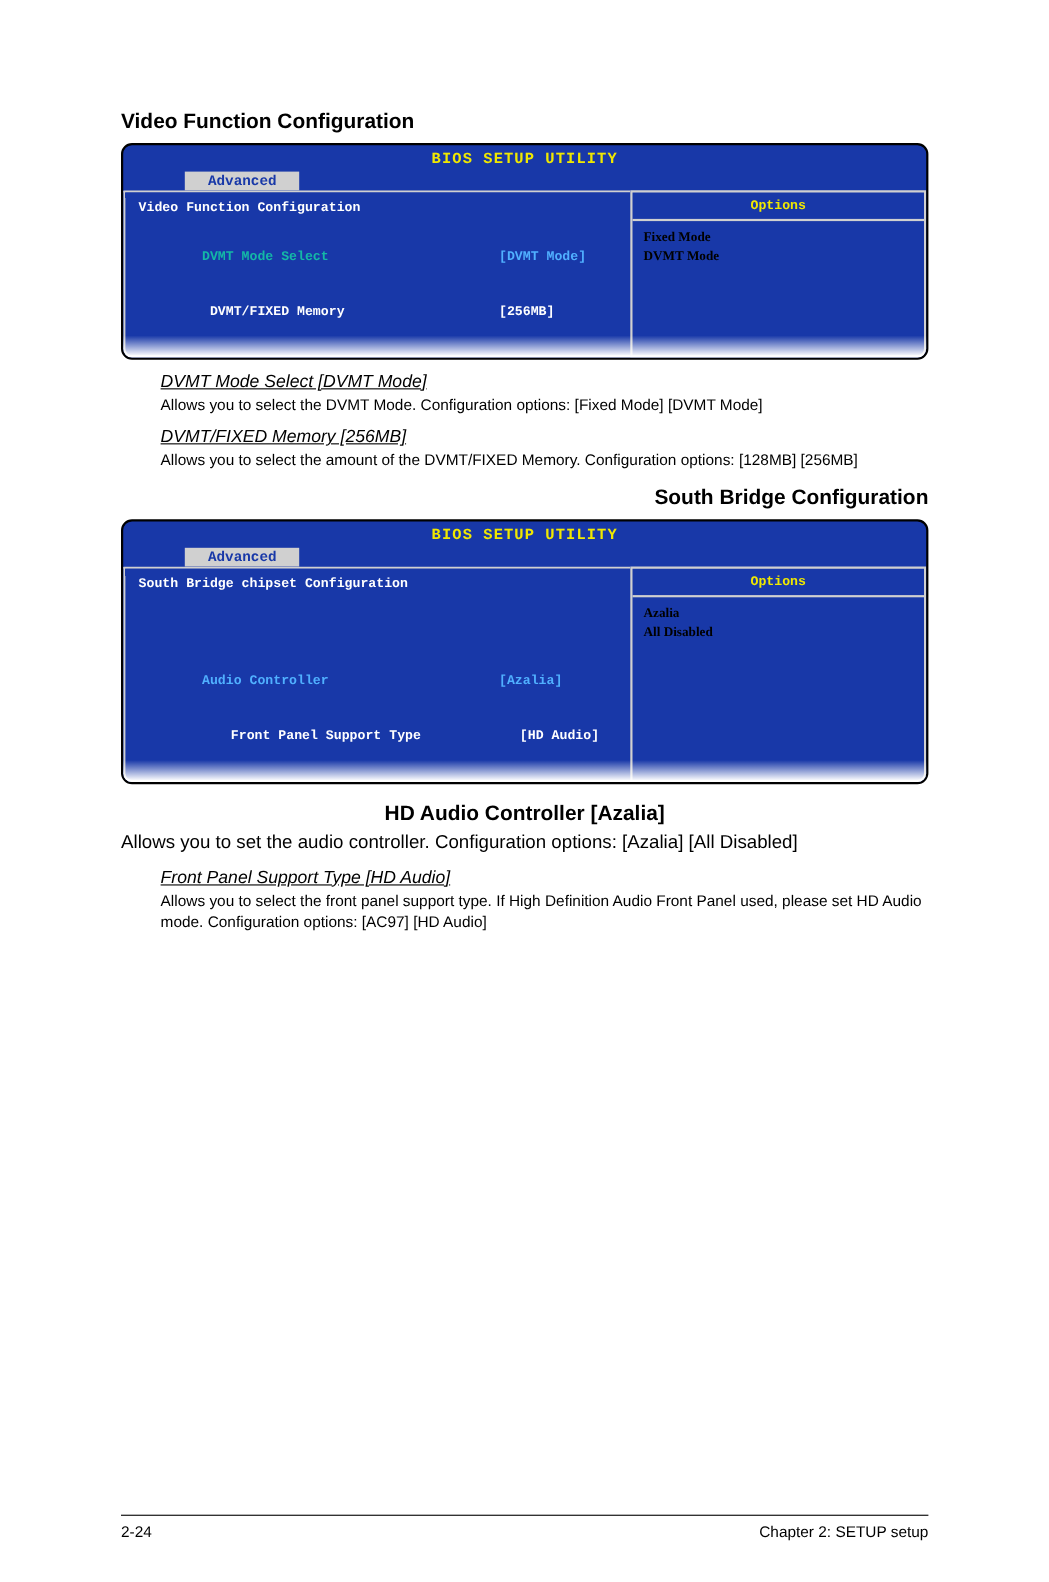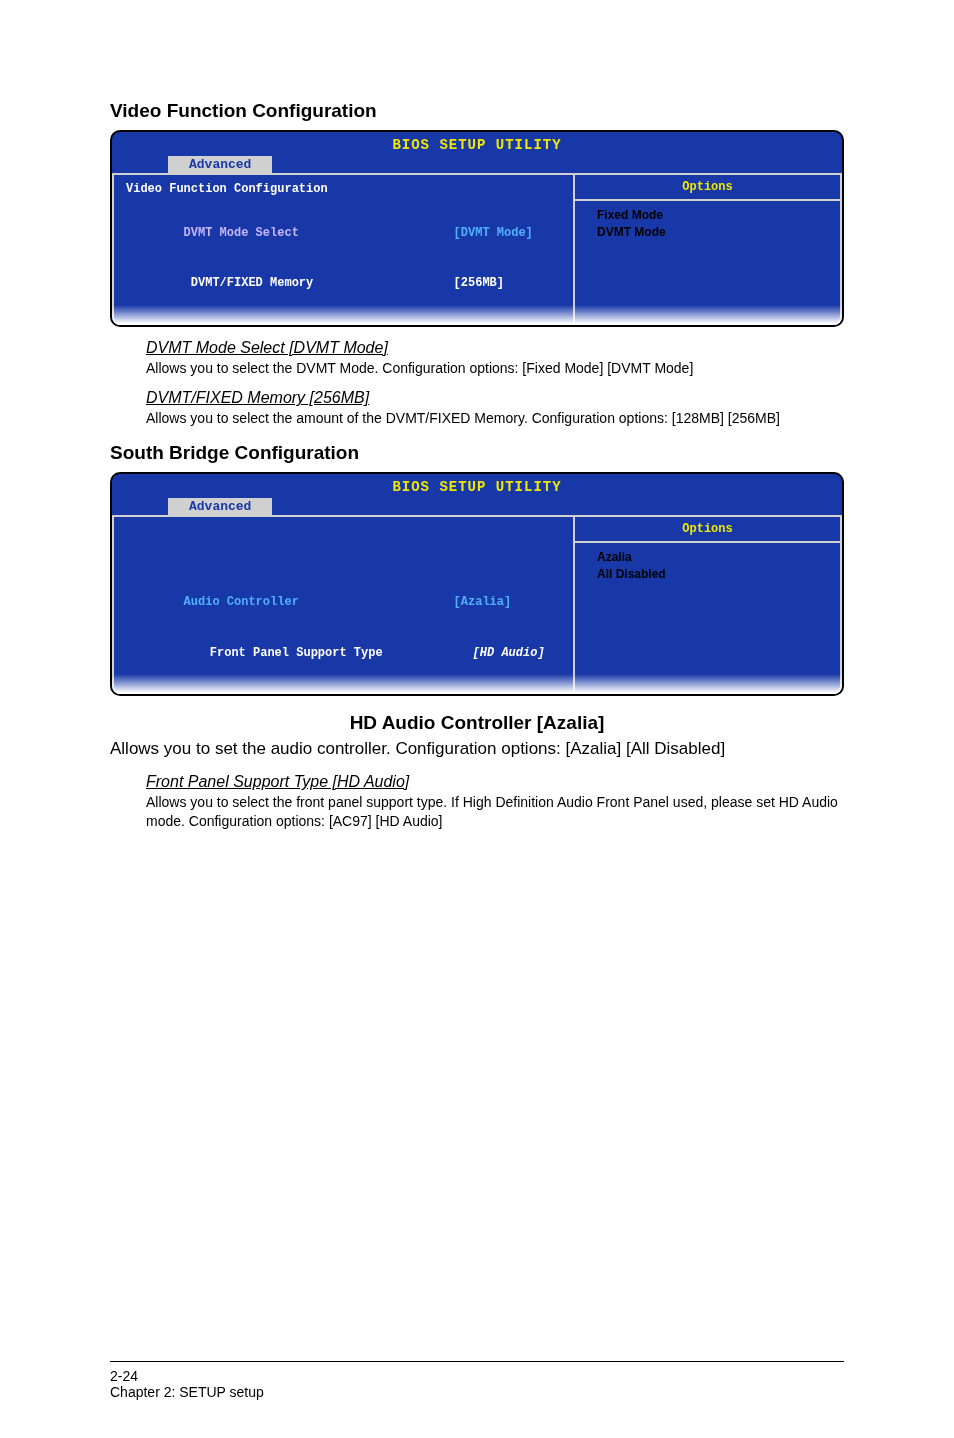--- a/index.html
+++ b/index.html
@@ -87,26 +87,25 @@
     font-size: 12px;
     font-weight: bold;
     white-space: pre;
     line-height: 1.4;
   }
   .bios-row.white { color: #ffffff; }
   .bios-right-inner {
     padding: 6px 10px;
   }
   .option-item {
-    font-family: Liberation Sans, sans-serif;
+    font-family: Liberation Serif, serif;
     font-size: 12px;
     font-weight: bold;
     color: #000000;
     line-height: 1.4;
-    margin-left: 12px;
   }
   .fade-bottom {
     position: absolute;
     left: -2px; right: -2px; bottom: -2px;
     height: 22px;
     background: linear-gradient(to bottom, rgba(255,255,255,0), #ffffff 85%);
     pointer-events: none;
     border-bottom-left-radius: 10px;
     border-bottom-right-radius: 10px;
   }
@@ -140,21 +139,20 @@
   .footer {
     position: absolute;
     bottom: 38px;
     left: 110px;
     right: 110px;
     border-top: 1px solid #000000;
     display: flex;
     justify-content: space-between;
     font-size: 14px;
     padding-top: 6px;
-    flex-direction: column;
   }
   .col-label { display: inline-block; }
   .col-value { display: inline-block; }
 </style>
 </head>
 <body>
 
 <div class="heading">Video Function Configuration</div>
 
 <div class="bios-box">
@@ -162,21 +160,21 @@
     <span class="bios-title">BIOS SETUP UTILITY</span>
   </div>
   <div class="bios-tab-row">
     <span class="bios-tab">Advanced</span>
   </div>
   <div class="bios-body">
     <div class="bios-left">
       <div class="bios-row white">Video Function Configuration</div>
       <div style="height:10px"></div>
       <div class="bios-row">
-        <span class="col-label" style="width:270px;color:#c4b5fd;">DVMT Mode Select</span><span class="col-value" style="color:#50b0ff;">[DVMT Mode]</span>
+        <span class="col-label" style="width:270px;color:#14b8a6;">DVMT Mode Select</span><span class="col-value" style="color:#50b0ff;">[DVMT Mode]</span>
       </div>
       <div class="bios-row">
         <span class="col-label" style="width:270px;color:#ffffff;"> DVMT/FIXED Memory</span><span class="col-value" style="color:#ffffff;">[256MB]</span>
       </div>
     </div>
     <div class="bios-right">
       <div class="options-header">Options</div>
       <div class="bios-right-inner">
         <div class="option-item">Fixed Mode</div>
         <div class="option-item">DVMT Mode</div>
@@ -185,37 +183,38 @@
   </div>
   <div class="fade-bottom"></div>
 </div>
 
 <div class="sub-heading">DVMT Mode Select [DVMT Mode]</div>
 <div class="body-text">Allows you to select the DVMT Mode. Configuration options: [Fixed Mode] [DVMT Mode]</div>
 
 <div class="sub-heading section-gap">DVMT/FIXED Memory [256MB]</div>
 <div class="body-text">Allows you to select the amount of the DVMT/FIXED Memory. Configuration options: [128MB] [256MB]</div>
 
-<div class="heading" style="margin-top:14px;">South Bridge Configuration</div>
+<div class="heading" style="margin-top:14px;text-align:right;">South Bridge Configuration</div>
 
 <div class="bios-box">
   <div class="bios-title-bar">
     <span class="bios-title">BIOS SETUP UTILITY</span>
   </div>
   <div class="bios-tab-row">
     <span class="bios-tab">Advanced</span>
   </div>
   <div class="bios-body">
     <div class="bios-left short">
+      <div class="bios-row white">South Bridge chipset Configuration</div>
       <div style="height:10px"></div>
       <div class="bios-row">
         <span class="col-label" style="width:270px;color:#50b0ff;margin-top:44px;">Audio Controller</span><span class="col-value" style="color:#50b0ff;">[Azalia]</span>
       </div>
       <div class="bios-row">
-        <span class="col-label" style="width:270px;color:#ffffff;margin-left:19px;"> Front Panel Support Type</span><span class="col-value" style="color:#ffffff;font-style:italic;">[HD Audio]</span>
+        <span class="col-label" style="width:270px;color:#ffffff;margin-left:19px;"> Front Panel Support Type</span><span class="col-value" style="color:#ffffff;">[HD Audio]</span>
       </div>
     </div>
     <div class="bios-right short">
       <div class="options-header">Options</div>
       <div class="bios-right-inner">
         <div class="option-item">Azalia</div>
         <div class="option-item">All Disabled</div>
       </div>
     </div>
   </div>

